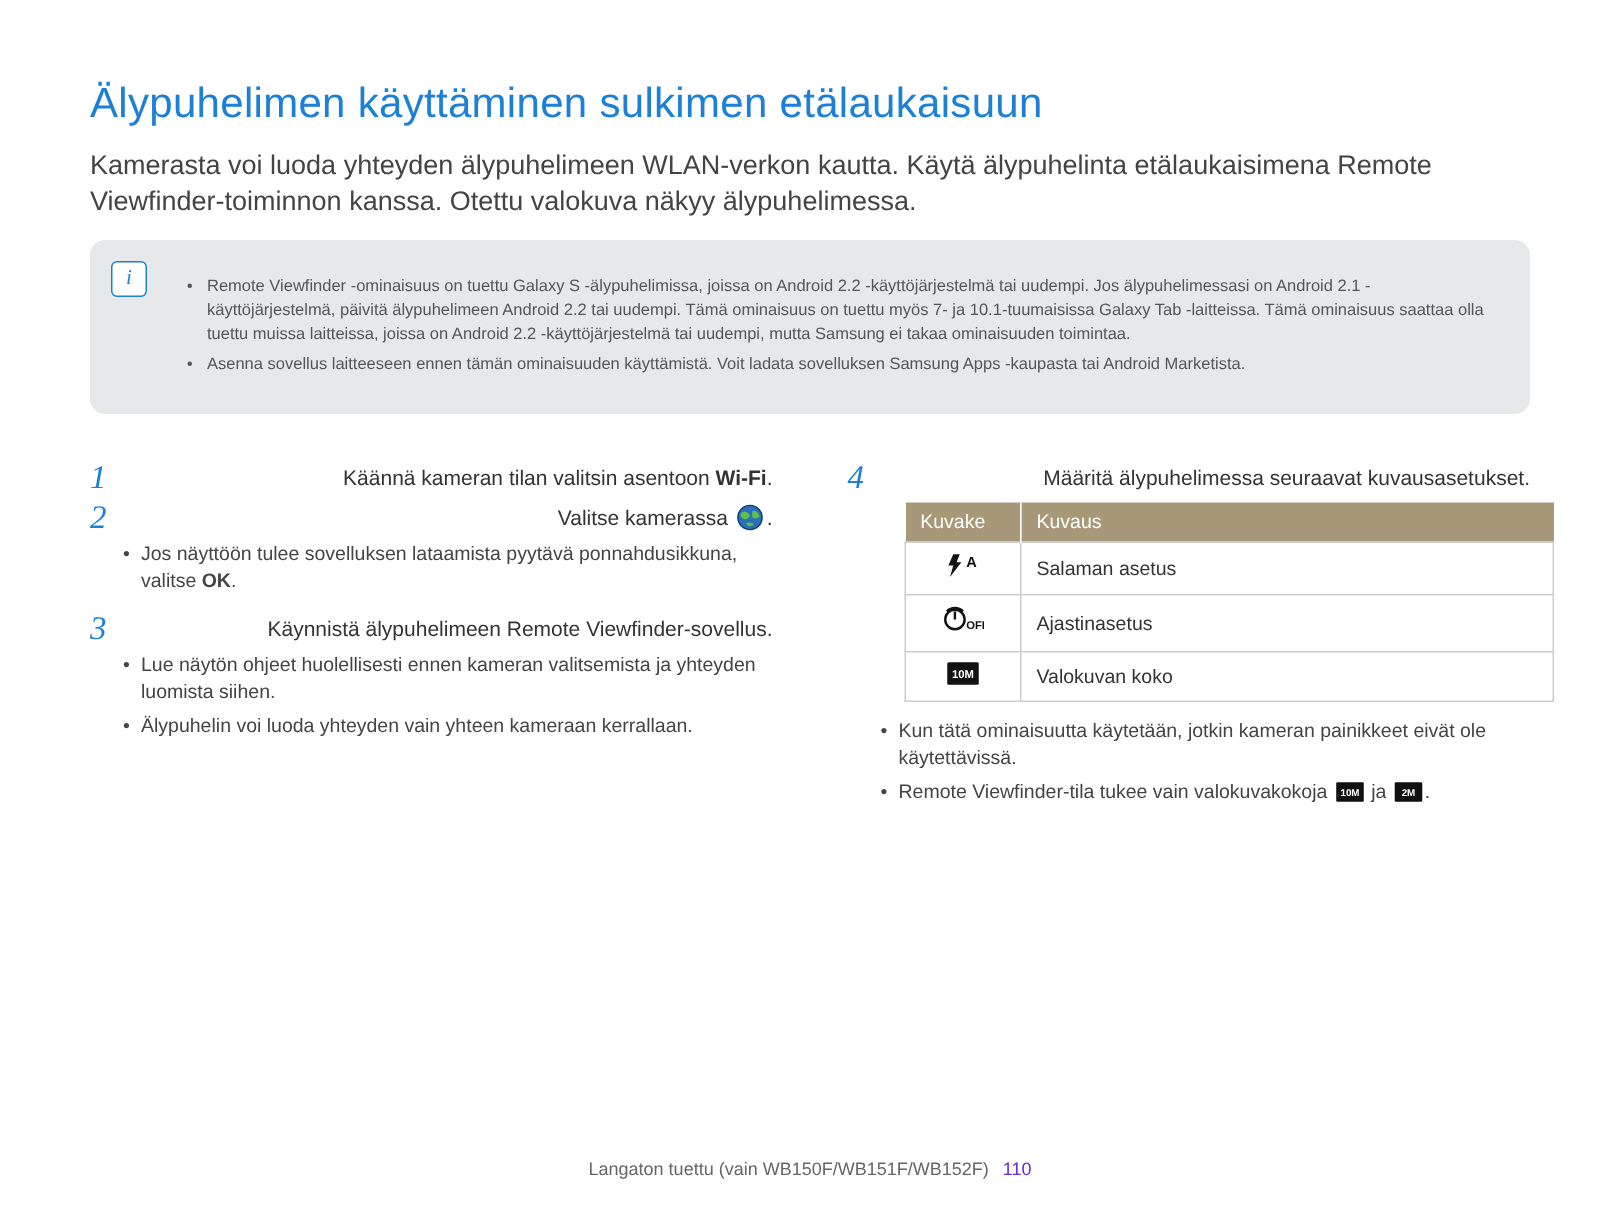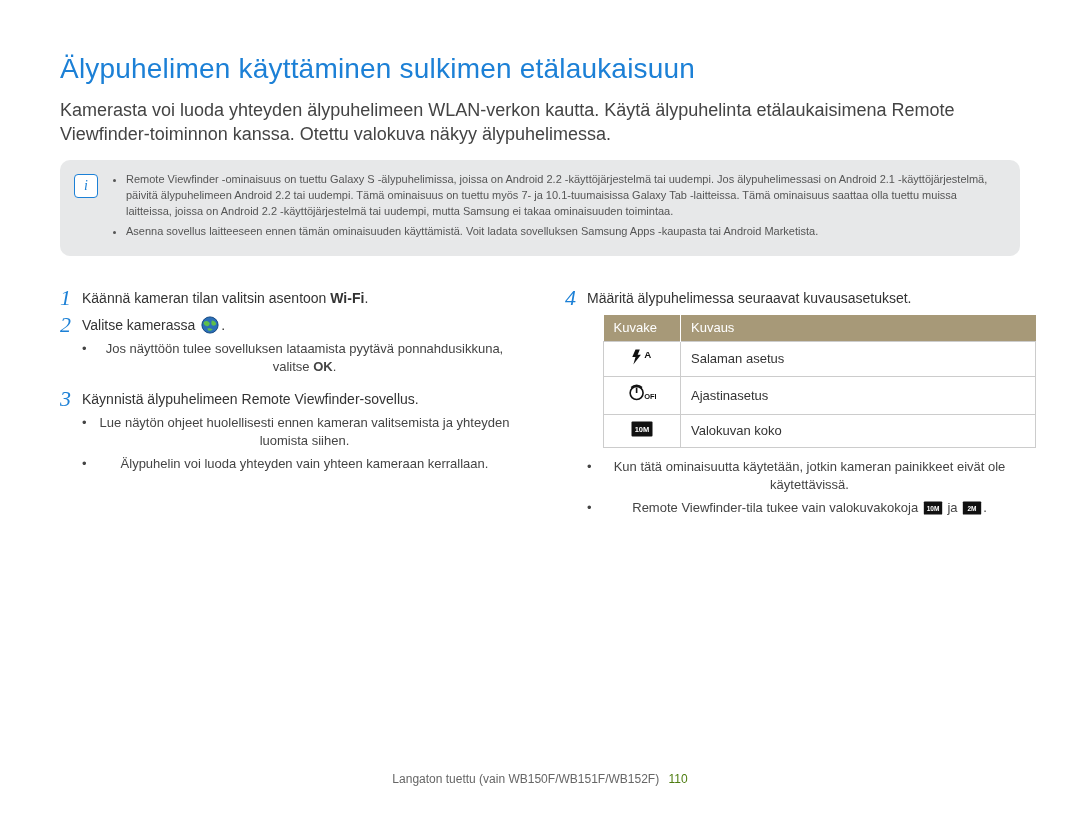--- a/index.html
+++ b/index.html
@@ -52,21 +52,21 @@
     display: flex;
     align-items: center;
     justify-content: center;
     color: #1c80d6;
     font-style: italic;
     font-family: Georgia, serif;
     font-size: 14px;
     background: #fff;
   }
   .note-box ul {
-    margin: 0;
+    margin: 12px;
     padding-left: 14px;
   }
   .note-box li {
     margin-bottom: 4px;
   }
 
   .columns {
     display: flex;
     margin-top: 30px;
     gap: 50px;
@@ -89,26 +89,26 @@
     width: 22px;
     flex-shrink: 0;
     line-height: 1;
     padding-top: 1px;
   }
   .step .txt {
     flex: 1;
     font-size: 14px;
     color: #333;
     padding-top: 3px;
+    text-align: right;
   }
   .sub-list {
     list-style: none;
     padding: 0 0 0 22px;
     margin: 4px 0 12px 0;
-    text-align: center;
   }
   .sub-list li {
     position: relative;
     padding-left: 12px;
     margin-bottom: 6px;
     font-size: 13px;
     color: #444;
   }
   .sub-list li::before {
     content: "•";
@@ -168,21 +168,21 @@
   .footer {
     position: absolute;
     bottom: 28px;
     left: 0;
     right: 0;
     text-align: center;
     font-size: 12px;
     color: #666;
   }
   .footer .pg {
-    color: #4d7c0f;
+    color: #6d28d9;
     margin-left: 6px;
   }
 </style>
 </head>
 <body>
 
 <div class="page">
 
   <h1 class="title">Älypuhelimen käyttäminen sulkimen etälaukaisuun</h1>
 

